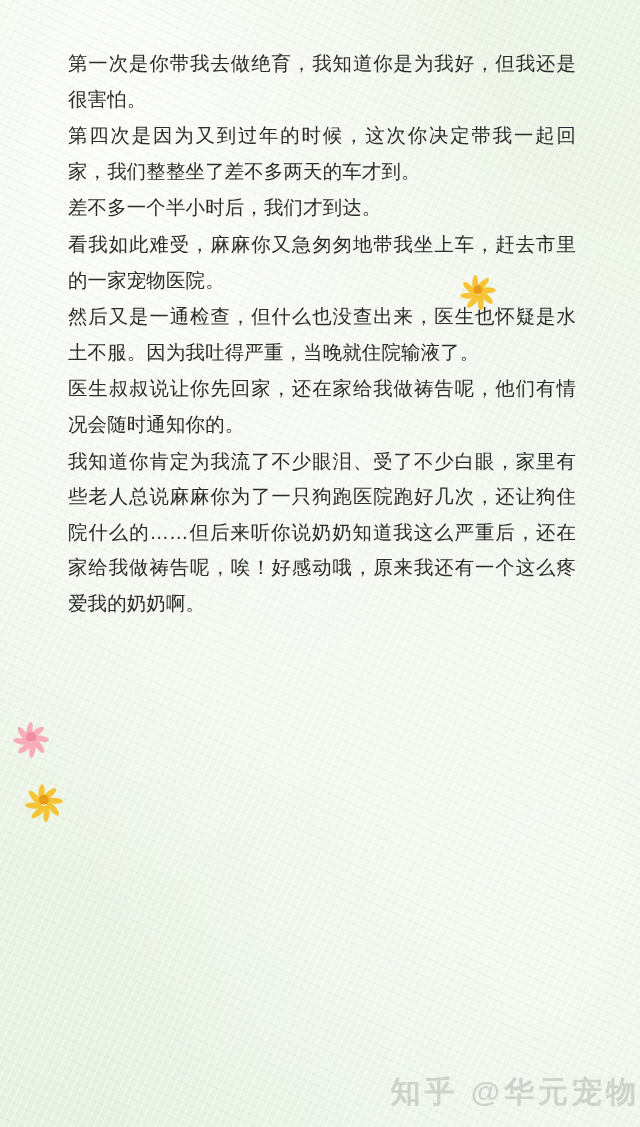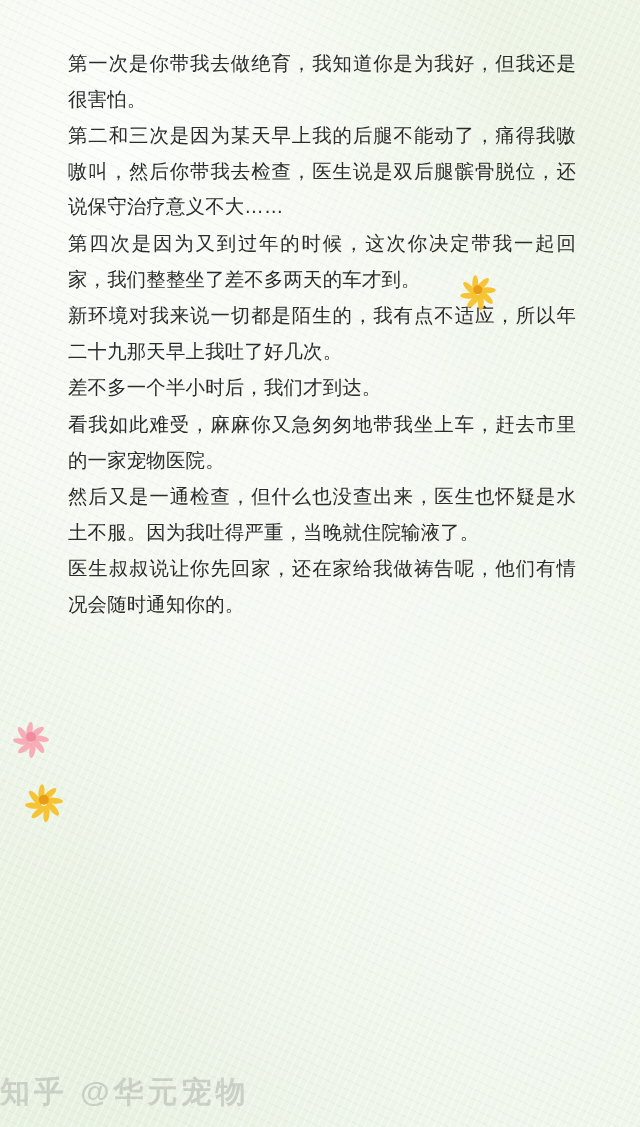--- a/index.html
+++ b/index.html
@@ -91,45 +91,44 @@
 
   #flower-a { left: 460px; top: 272px; width: 36px; height: 36px; }
   #flower-b { left: 12px; top: 718px; width: 38px; height: 38px; }
   #flower-c { left: 24px; top: 780px; width: 40px; height: 40px; }
 
   .watermark {
     position: absolute;
     left: 0;
     right: 0;
     bottom: 14px;
-    text-align: left;
+    text-align: right;
     font-size: 30px;
     color: rgba(120,120,120,0.28);
     letter-spacing: 4px;
     font-weight: bold;
     pointer-events: none;
     user-select: none;
   }
 </style>
 </head>
 <body>
 
 <div class="page">
   <div class="texture"></div>
   <div class="vignette"></div>
 
   <div class="content">
     <p class="para">第一次是你带我去做绝育，我知道你是为我好，但我还是很害怕。</p>
-    <p class="para">第二和三次是因为某天早上我的后腿不能动了，痛得我嗷嗷叫，然后你带我去检查，医生说是双后腿髌骨脱位，还说保守治疗意义不大……</p>
     <p class="para">第四次是因为又到过年的时候，这次你决定带我一起回家，我们整整坐了差不多两天的车才到。</p>
-    <p class="para">新环境对我来说一切都是陌生的，我有点不适应，所以年二十九那天早上我吐了好几次。</p>
     <p class="para">差不多一个半小时后，我们才到达。</p>
     <p class="para">看我如此难受，麻麻你又急匆匆地带我坐上车，赶去市里的一家宠物医院。</p>
     <p class="para">然后又是一通检查，但什么也没查出来，医生也怀疑是水土不服。因为我吐得严重，当晚就住院输液了。</p>
     <p class="para">医生叔叔说让你先回家，还在家给我做祷告呢，他们有情况会随时通知你的。</p>
+    <p class="para">我知道你肯定为我流了不少眼泪、受了不少白眼，家里有些老人总说麻麻你为了一只狗跑医院跑好几次，还让狗住院什么的……但后来听你说奶奶知道我这么严重后，还在家给我做祷告呢，唉！好感动哦，原来我还有一个这么疼爱我的奶奶啊。</p>
   </div>
 
   <div class="flower f-yellow" id="flower-a">
     <div class="petals">
       <div class="petal" style="transform: rotate(0deg) translate(4%, -50%);"></div>
       <div class="petal" style="transform: rotate(45deg) translate(4%, -50%);"></div>
       <div class="petal" style="transform: rotate(90deg) translate(4%, -50%);"></div>
       <div class="petal" style="transform: rotate(135deg) translate(4%, -50%);"></div>
       <div class="petal" style="transform: rotate(180deg) translate(4%, -50%);"></div>
       <div class="petal" style="transform: rotate(225deg) translate(4%, -50%);"></div>

